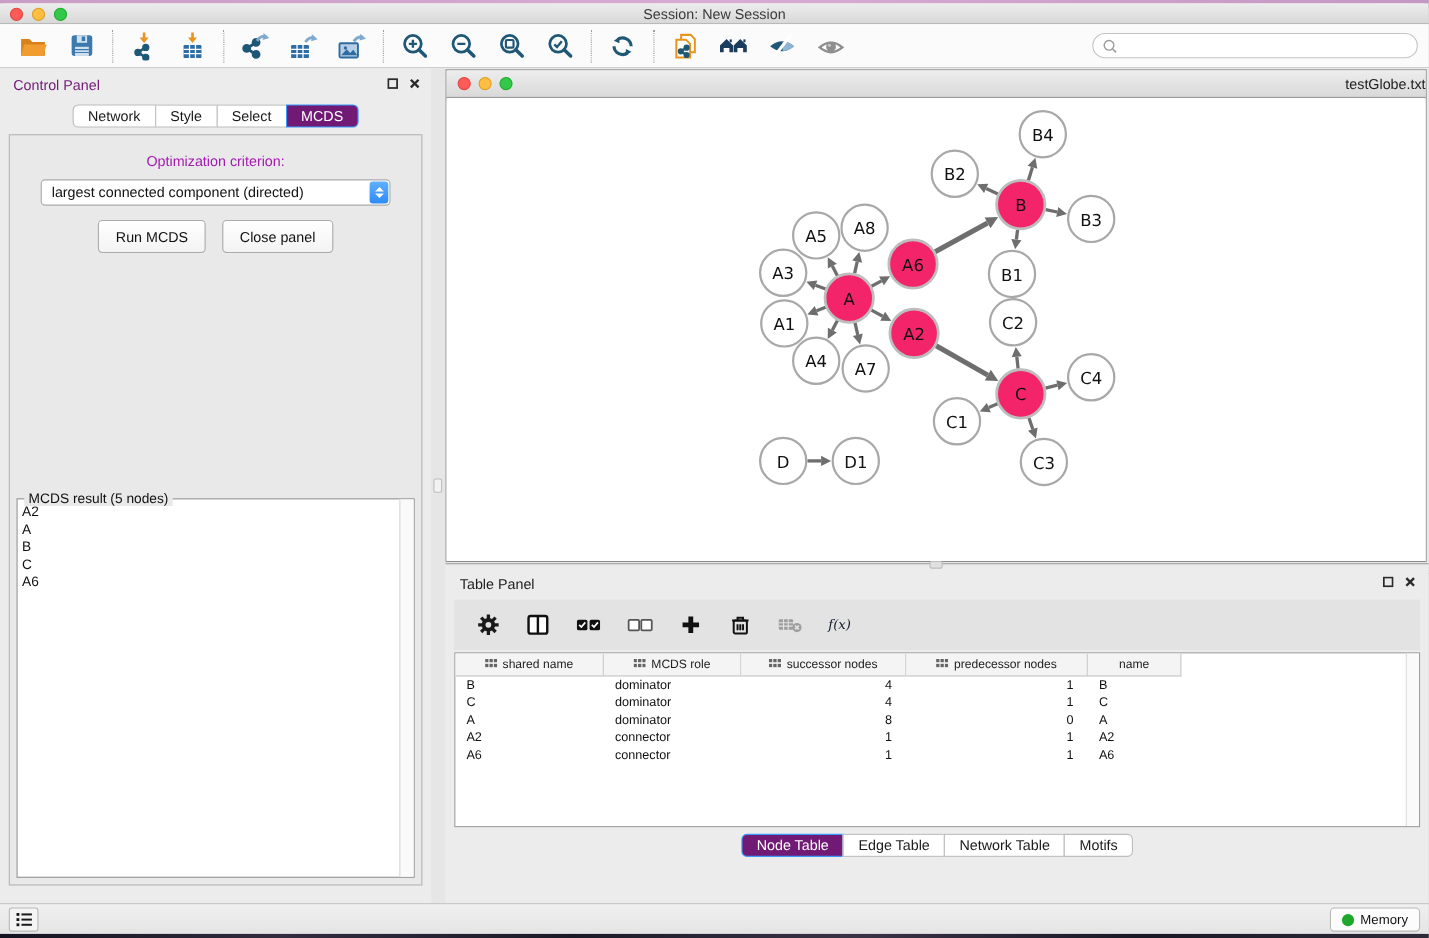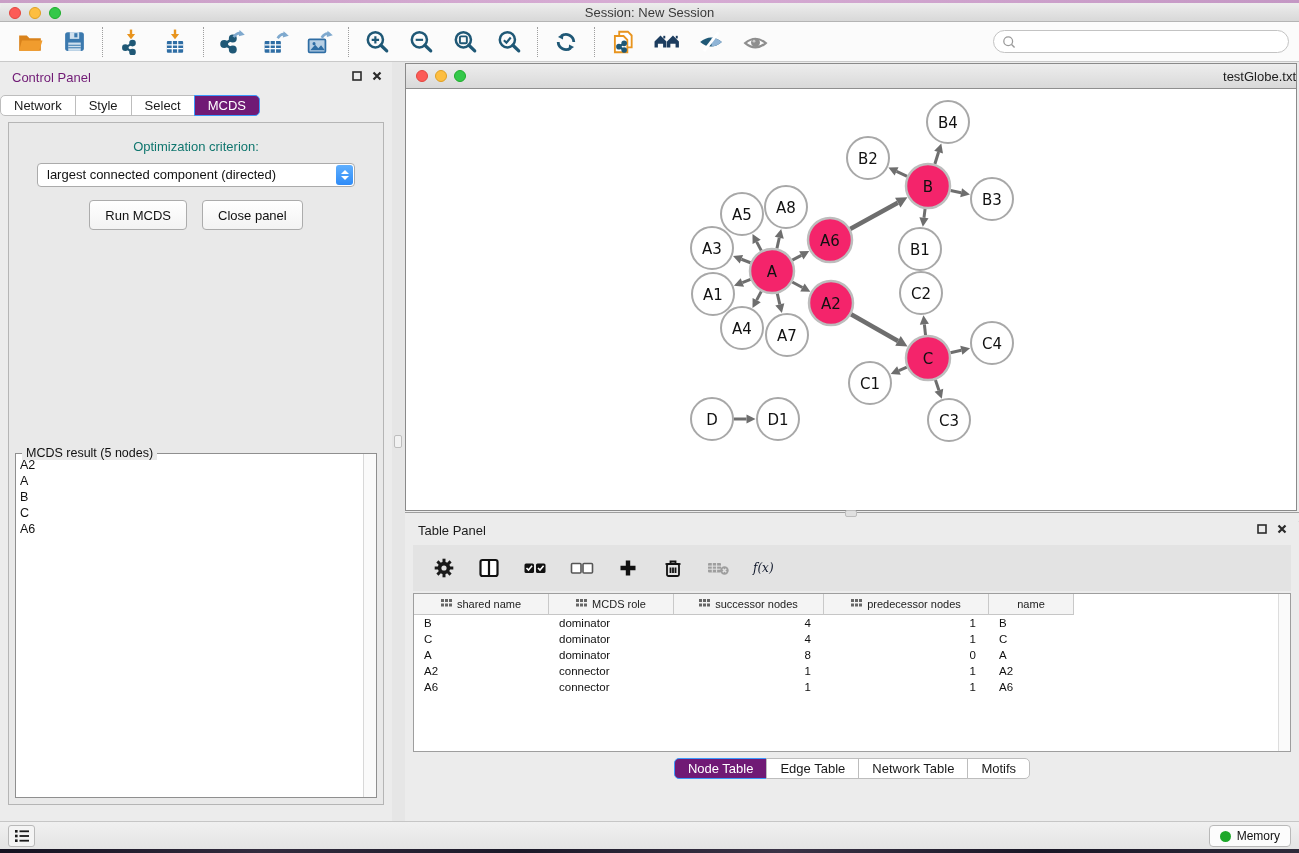--- a/index.html
+++ b/index.html
@@ -21,27 +21,27 @@
   .tb-btn{width:36px;height:32px;display:flex;align-items:center;justify-content:center;cursor:default}
   .tb-gap{width:8px}
   .tb-sep{height:30px;border-left:1px dotted #9E9E9E;margin:0 10px}
   .searchbox{position:absolute;right:10px;top:8px;width:296px;height:23px;border:1px solid #C3C3C3;border-radius:12px;background:#fff;display:flex;align-items:center;padding-left:7px}
   .searchbox input{border:none;outline:none;flex:1;height:18px;font-size:12px;background:transparent}
   
   .control-panel{position:absolute;left:0;top:62px;width:392px;height:759px;background:#ECECEC}
   .panel-head{position:absolute;left:0;top:0;width:100%;height:28px}
   .panel-title{position:absolute;left:12px;top:8px;font-size:13px;color:#701a75}
   .panel-icons{position:absolute;right:10px;top:9px;display:flex;gap:10px;align-items:center}
-  .cp-tabs{position:absolute;top:33px;left:0;width:100%;display:flex;}
+  .cp-tabs{position:absolute;top:33px;left:0;width:100%;display:flex;justify-content:center}
   .tab{height:21px;line-height:19px;padding:0 13px;font-size:13px;background:#fff;border:1px solid #BDBDBD;margin-left:-1px;color:#1a1a1a}
   .tab:first-child{border-radius:5px 0 0 5px;margin-left:0}
   .tab:last-child{border-radius:0 5px 5px 0}
   .tab.active{background:#701a75;border-color:#3B99FC;color:#fff}
   .cp-box{position:absolute;left:8px;right:8px;top:60px;bottom:16px;border:1px solid #B5B5B5;background:#E9E9E9;display:flex;flex-direction:column}
-  .opt-label{margin-top:16px;text-align:center;font-size:13px;color:#0f766e}
+  .opt-label{margin-top:16px;text-align:center;font-size:13px;color:#a21caf}
   .select{position:relative;margin:9px auto 0;width:318px;height:24px;background:#fff;border:1px solid #ABABAB;border-radius:4px;font-size:13px;line-height:22px;padding-left:9px;color:#111}
   .select .stepper{position:absolute;right:1px;top:1px;width:17px;height:20px;background:linear-gradient(#5FAFFE,#2E8BF7);border-radius:3px;display:flex;flex-direction:column;align-items:center;justify-content:center;gap:2px}
   .stepper .up{width:0;height:0;border-left:4px solid transparent;border-right:4px solid transparent;border-bottom:4px solid #fff}
   .stepper .down{width:0;height:0;border-left:4px solid transparent;border-right:4px solid transparent;border-top:4px solid #fff}
   .btn-row{margin-top:13px;display:flex;justify-content:center;gap:15px}
   .btn{height:30px;padding:0 15px;font-size:13px;background:linear-gradient(#FFFFFF,#F3F3F3);border:1px solid #ACACAC;border-radius:4px;color:#111}
   .spacer{flex:1}
   .result-box{height:345px;margin:0 6px 6px;position:relative;border:1px solid #8F8F8F;background:#fff}
   .result-legend{position:absolute;top:-8px;left:6px;background:#E9E9E9;padding:0 4px;font-size:12.5px;color:#111}
   .result-items{position:absolute;top:3px;left:4px;right:15px;font-size:12.5px;line-height:16px;color:#111}

